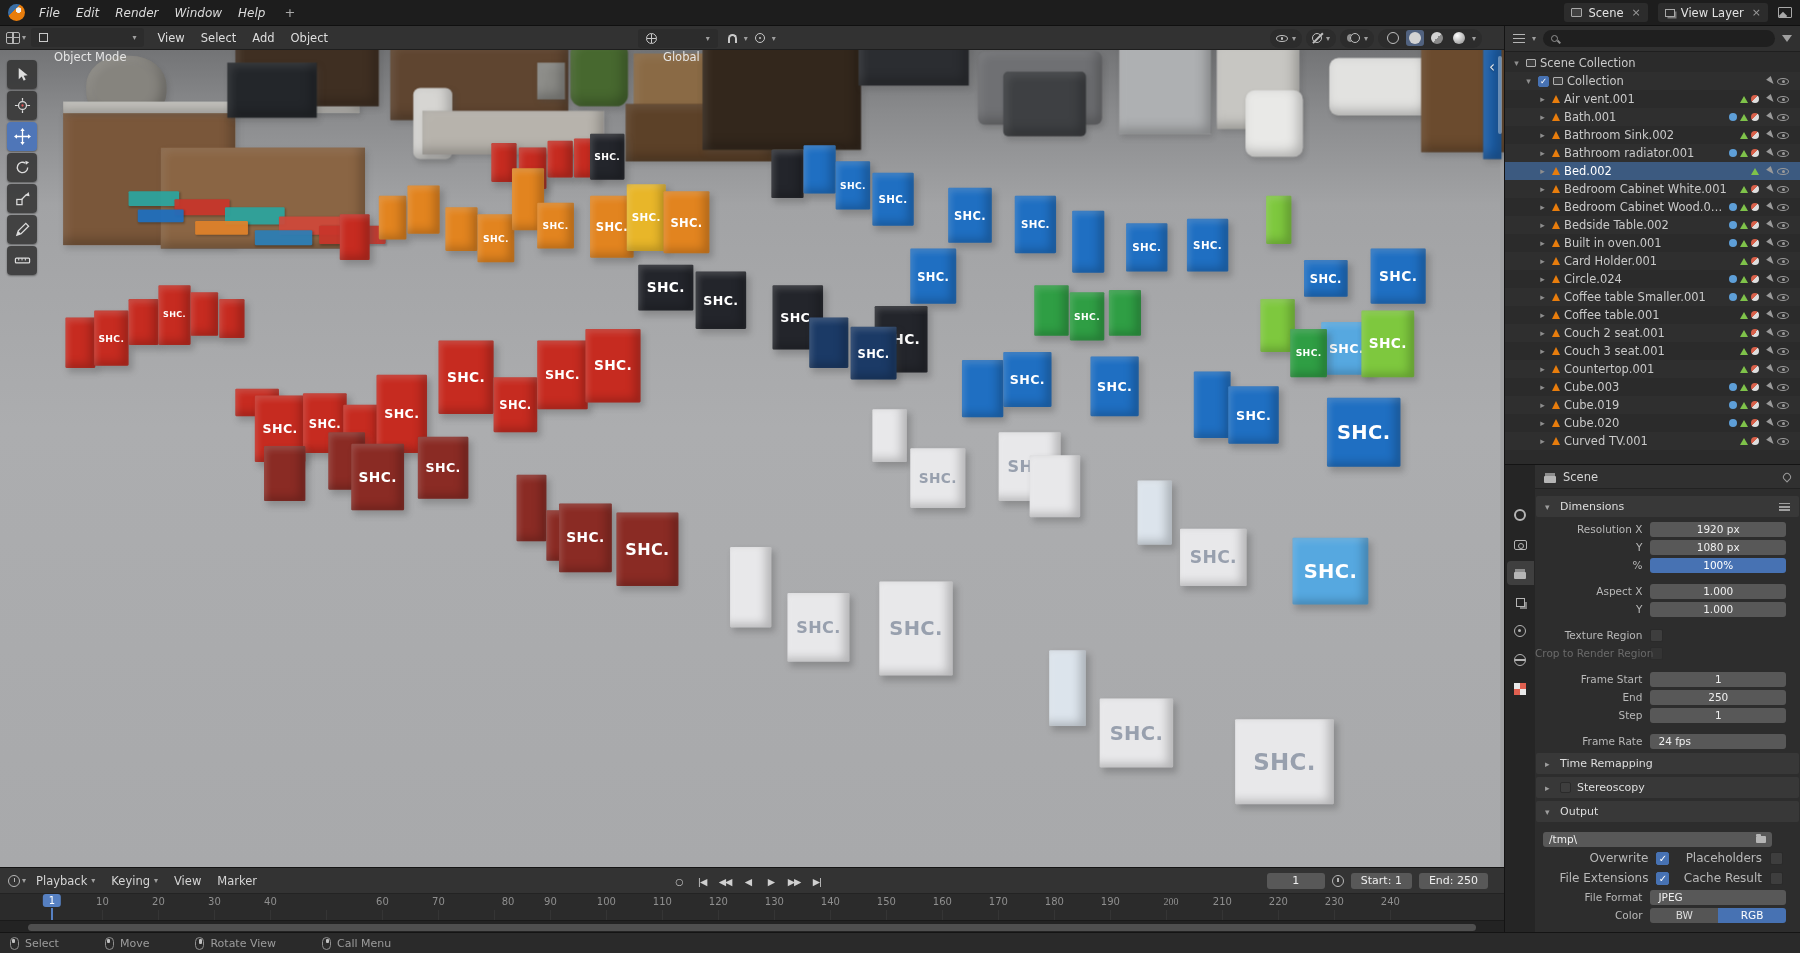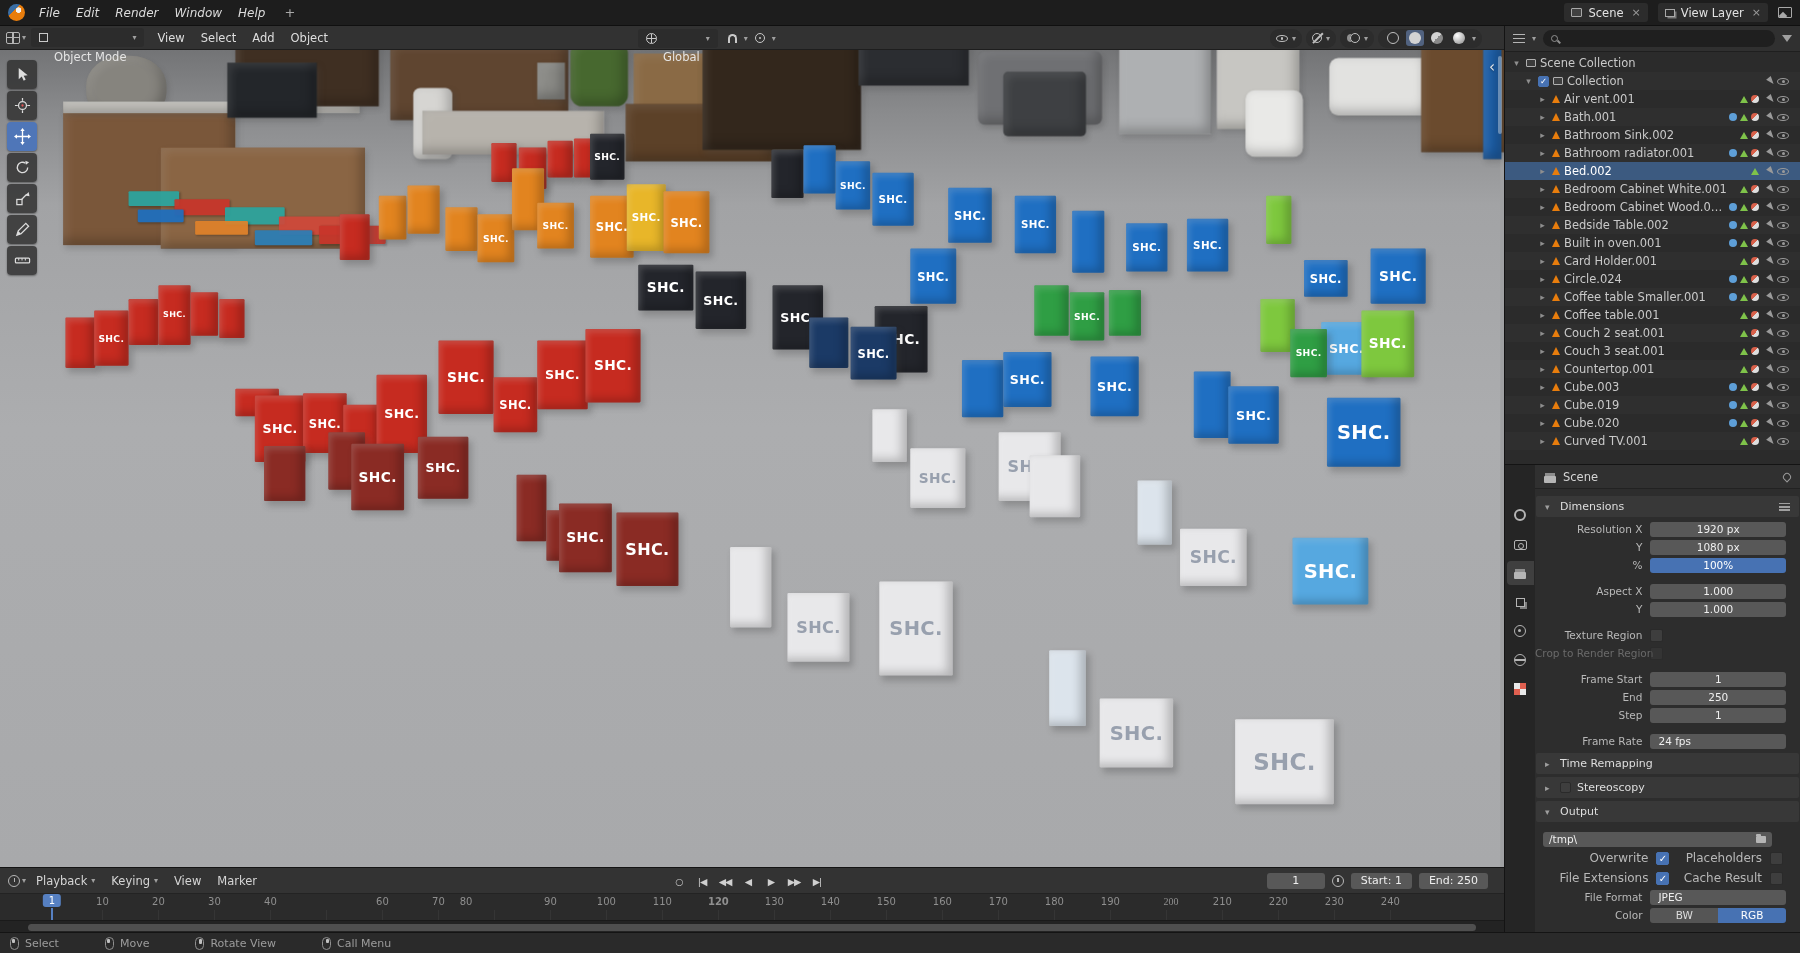--- a/index.html
+++ b/index.html
@@ -1055,29 +1055,29 @@
       <span class="tl-num" style="left: 214.4px;">30</span>
       <span class="tl-line" style="left: 214.4px;"></span>
       <span class="tl-num" style="left: 270.4px;">40</span>
       <span class="tl-line" style="left: 270.4px;"></span>
       <span class="tl-num" style="left: 311px; margin-top: 32px;">50</span>
       <span class="tl-line" style="left: 326.4px;"></span>
       <span class="tl-num" style="left: 382.4px;">60</span>
       <span class="tl-line" style="left: 382.4px;"></span>
       <span class="tl-num" style="left: 438.4px;">70</span>
       <span class="tl-line" style="left: 438.4px;"></span>
-      <span class="tl-num" style="left: 466px;">80</span>
+      <span class="tl-num" style="left: 508px;">80</span>
       <span class="tl-line" style="left: 494.4px;"></span>
       <span class="tl-num" style="left: 550.4px;">90</span>
       <span class="tl-line" style="left: 550.4px;"></span>
       <span class="tl-num" style="left: 606.4px;">100</span>
       <span class="tl-line" style="left: 606.4px;"></span>
       <span class="tl-num" style="left: 662.4px;">110</span>
       <span class="tl-line" style="left: 662.4px;"></span>
-      <span class="tl-num" style="left: 718.4px; font-weight: bold;">120</span>
+      <span class="tl-num" style="left: 718.4px;">120</span>
       <span class="tl-line" style="left: 718.4px;"></span>
       <span class="tl-num" style="left: 774.4px;">130</span>
       <span class="tl-line" style="left: 774.4px;"></span>
       <span class="tl-num" style="left: 830.4px;">140</span>
       <span class="tl-line" style="left: 830.4px;"></span>
       <span class="tl-num" style="left: 886.4px;">150</span>
       <span class="tl-line" style="left: 886.4px;"></span>
       <span class="tl-num" style="left: 942.4px;">160</span>
       <span class="tl-line" style="left: 942.4px;"></span>
       <span class="tl-num" style="left: 998.4px;">170</span>

